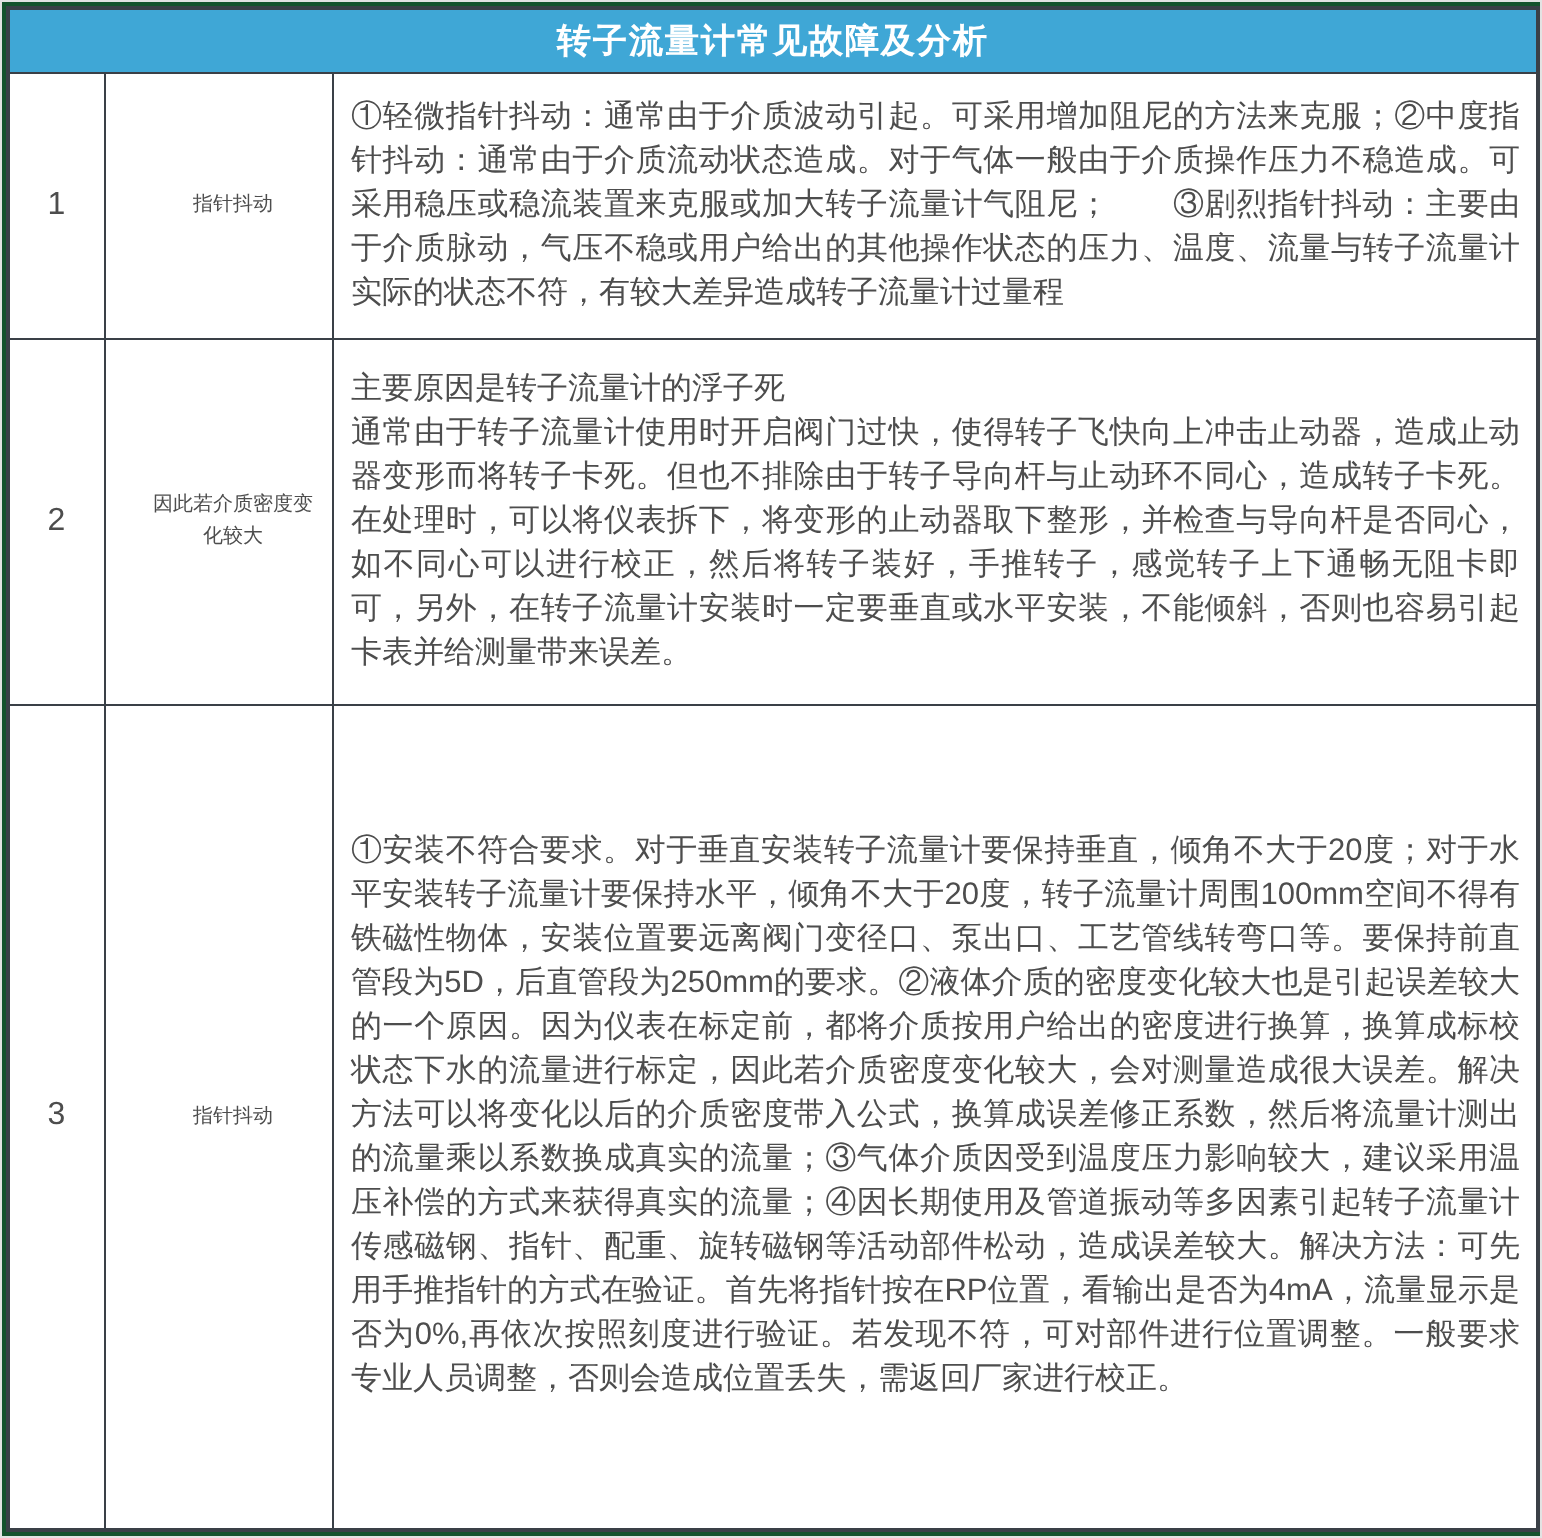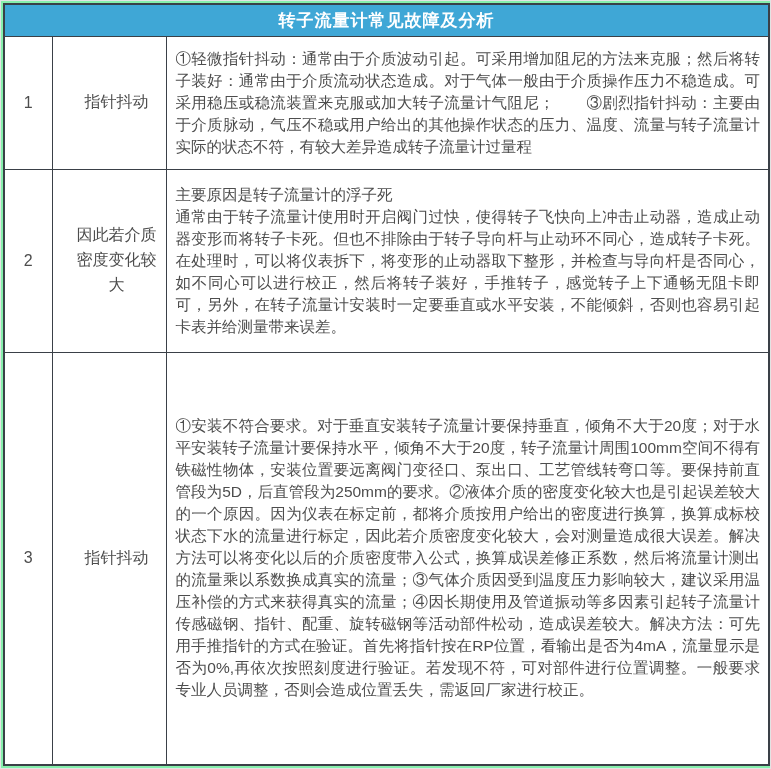--- a/index.html
+++ b/index.html
@@ -5,21 +5,21 @@
   html, body {
     margin: 0;
     padding: 0;
     background: #ffffff;
     font-family: "Liberation Sans", sans-serif;
   }
   .page {
     width: 771px;
     height: 769px;
     box-sizing: border-box;
-    background: #86efac;
+    background: #14532d;
     border: 1px solid #e3e3e3;
     padding: 2px;
   }
   table.fault-table {
     width: 765px;
     height: 763px;
     border-collapse: collapse;
     table-layout: fixed;
     background: #ffffff;
     border: 2px solid #3a4047;
@@ -53,21 +53,21 @@
     line-height: 1.7;
   }
   .cell-no {
     text-align: center;
     color: #4d4d4d;
     font-size: 16px;
   }
   .cell-phenomenon {
     text-align: center;
     color: #4d4d4d;
-    font-size: 16px;
+    font-size: 10px;
     padding-left: 16px;
   }
   .cell-phenomenon .ph-text {
     display: inline-block;
     max-width: 86px;
     line-height: 1.55;
   }
   .cell-cause {
     vertical-align: top;
     text-align: justify;
@@ -96,21 +96,21 @@
       <tr>
         <td class="title-cell" colspan="3">转子流量计常见故障及分析</td>
       </tr>
 
       <tr class="row-1">
         <td class="cell-no">1</td>
         <td class="cell-phenomenon">
           <span class="ph-text">指针抖动</span>
         </td>
         <td class="cell-cause">
-          <span>①轻微指针抖动：通常由于介质波动引起。可采用增加阻尼的方法来克服；然后将转子装好：通常由于介质流动状态造成。对于气体一般由于介质操作压力不稳造成。可采用稳压或稳流装置来克服或加大转子流量计气阻尼；　　③剧烈指针抖动：主要由于介质脉动，气压不稳或用户给出的其他操作状态的压力、温度、流量与转子流量计实际的状态不符，有较大差异造成转子流量计过量程</span>
+          <span>①轻微指针抖动：通常由于介质波动引起。可采用增加阻尼的方法来克服；②中度指针抖动：通常由于介质流动状态造成。对于气体一般由于介质操作压力不稳造成。可采用稳压或稳流装置来克服或加大转子流量计气阻尼；　　③剧烈指针抖动：主要由于介质脉动，气压不稳或用户给出的其他操作状态的压力、温度、流量与转子流量计实际的状态不符，有较大差异造成转子流量计过量程</span>
         </td>
       </tr>
 
       <tr class="row-2">
         <td class="cell-no">2</td>
         <td class="cell-phenomenon">
           <span class="ph-text">因此若介质密度变化较大</span>
         </td>
         <td class="cell-cause">
           <div>主要原因是转子流量计的浮子死</div>

